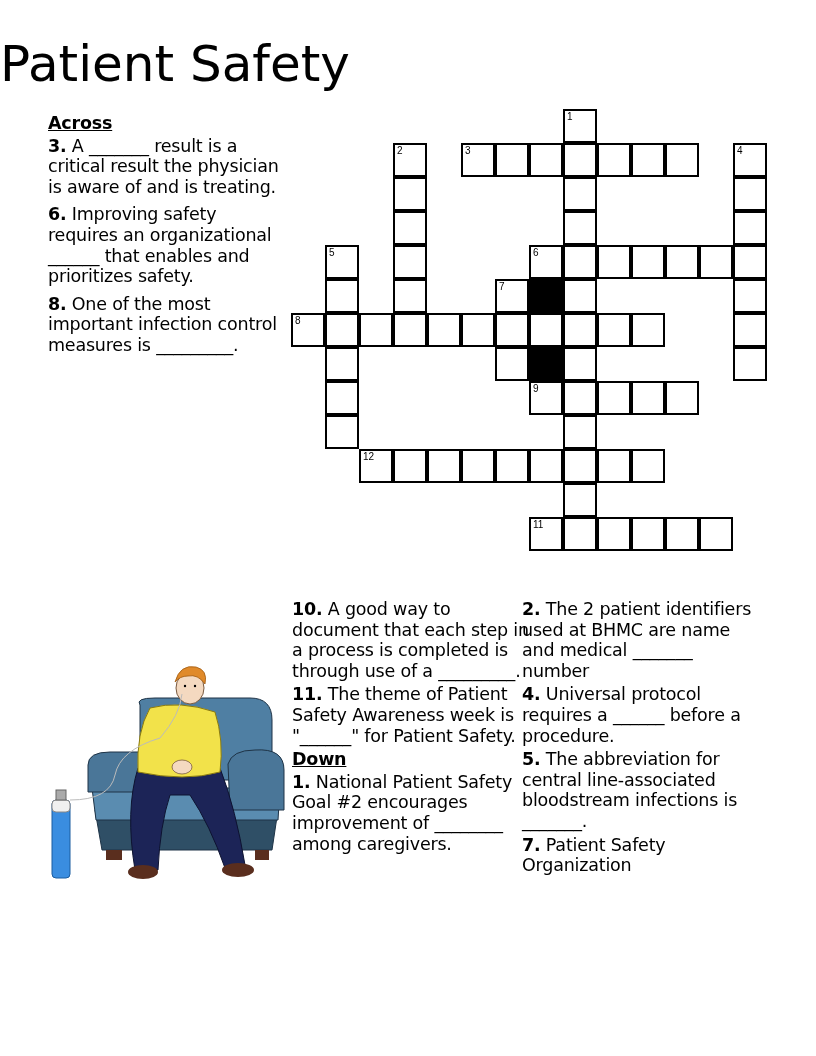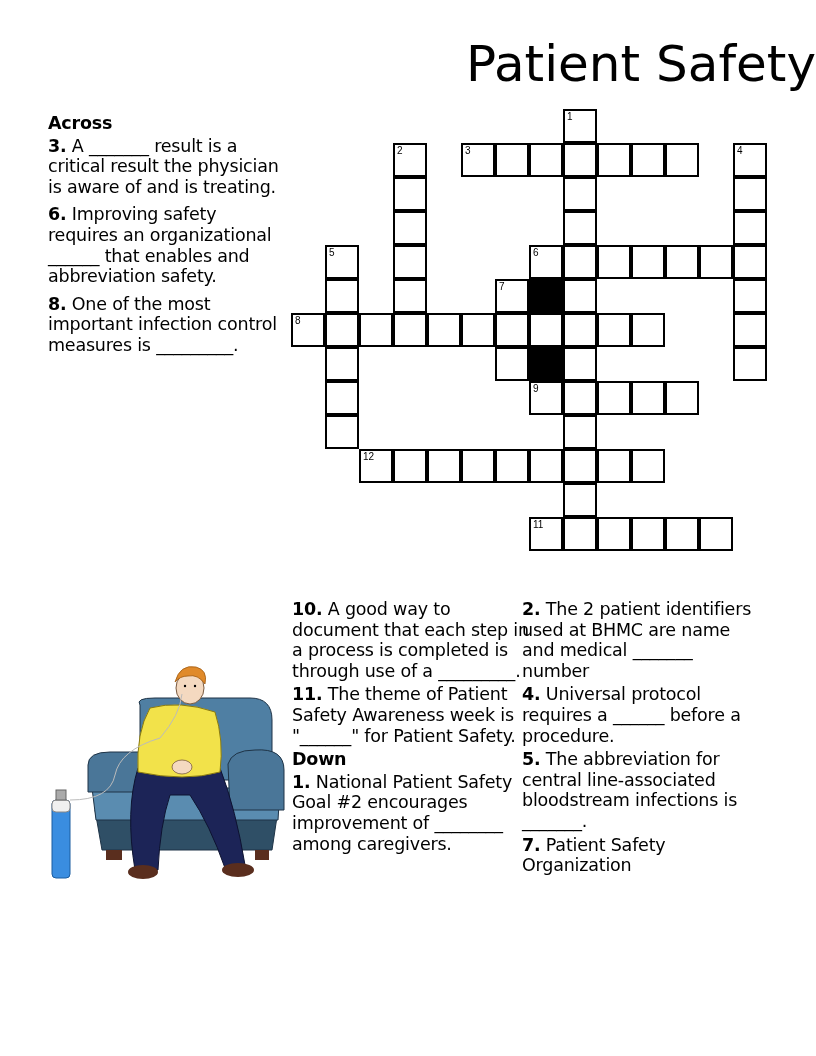--- a/index.html
+++ b/index.html
@@ -1,21 +1,21 @@
 <!DOCTYPE html>
 <html><head>
 <meta charset="utf-8">
 <style>
   html, body { margin: 0; padding: 0; background: #ffffff; }
   body { width: 816px; height: 1056px; position: relative; overflow: hidden;
          font-family: "DejaVu Sans", sans-serif; color: #000; }
-  .title { position: absolute; left: 0; top: 34px; width: 816px; text-align: right;
+  .title { position: absolute; left: 0; top: 34px; width: 816px; text-align: left;
            font-size: 50px; line-height: 60px; font-family: "DejaVu Sans", sans-serif; }
   .clues { position: absolute; font-size: 17.5px; line-height: 20.6px; letter-spacing: -0.2px; }
-  .clues .heading { font-weight: bold; margin-bottom: 2px; }
+  .clues .heading { font-weight: bold; text-decoration: underline; margin-bottom: 2px; }
   .clue { margin-bottom: 7px; }
   .clue .num { font-weight: bold; }
   #across-left { left: 48px; top: 113px; width: 240px; }
   #clues-mid { left: 292px; top: 599px; width: 240px; }
   #clues-right { left: 522px; top: 599px; width: 240px; }
   #clues-mid .clue, #clues-right .clue { margin-bottom: 3px; }
   .grid { position: absolute; left: 292px; top: 110px; width: 476px; height: 442px; }
   .cell { position: absolute; width: 34px; height: 34px; box-sizing: border-box;
           border: 2px solid #000; background: #fff; margin-left: -1px; margin-top: -1px; }
   .cell.black { background: #000; }
@@ -24,21 +24,21 @@
   .illustration { position: absolute; left: 40px; top: 660px; width: 250px; height: 230px; }
 </style>
 </head>
 <body>
 
 <div class="title">Patient Safety</div>
 
 <div class="clues" id="across-left">
   <div class="heading">Across</div>
   <div class="clue"><span class="num">3.</span><span> A _______ result is a critical result the physician is aware of and is treating.</span></div>
-  <div class="clue"><span class="num">6.</span><span> Improving safety requires an organizational ______ that enables and abbreviation safety.</span></div>
+  <div class="clue"><span class="num">6.</span><span> Improving safety requires an organizational ______ that enables and prioritizes safety.</span></div>
   <div class="clue"><span class="num">8.</span><span> One of the most important infection control measures is _________.</span></div>
 </div>
 
 <div class="grid" id="grid">
     <div class="cell" style="left: 272px; top: 0px;">
       <span class="n">1</span>
     </div>
     <div class="cell" style="left: 272px; top: 34px;"></div>
     <div class="cell" style="left: 272px; top: 68px;"></div>
     <div class="cell" style="left: 272px; top: 102px;"></div>

